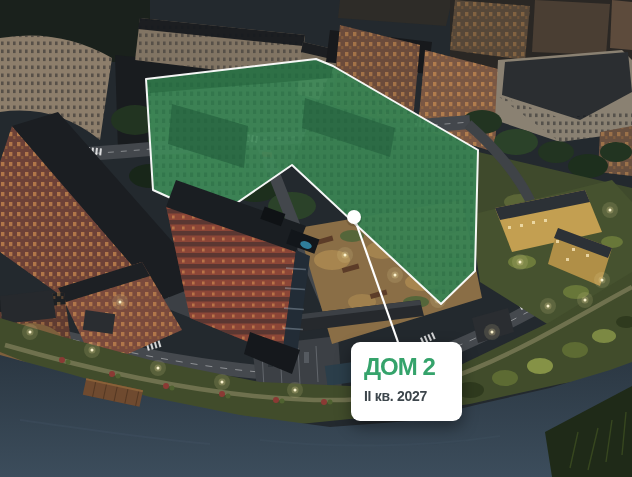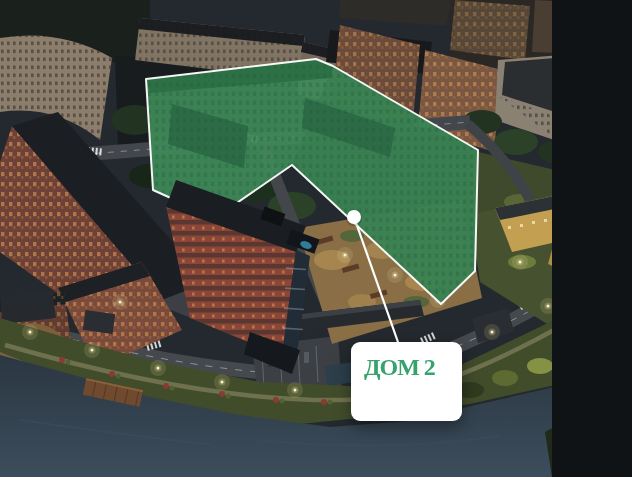--- a/index.html
+++ b/index.html
@@ -1,18 +1,18 @@
 <!DOCTYPE html>
 <html><head>
 <meta charset="utf-8">
 <style>
   html,body{margin:0;padding:0;background:#101316;}
   #stage{
-    position:relative;width:552px;height:477px;overflow:hidden;
-    font-family:Liberation Serif, serif;
+    position:relative;width:632px;height:477px;overflow:hidden;
+    font-family:Liberation Sans, sans-serif;
     background:#be185d;
   }
   #stage svg{position:absolute;left:0;top:0;}
   .info-card{
     position:absolute;left:351px;top:342px;width:111px;height:79px;
     background:#ffffff;border-radius:9px;
     box-shadow:0 6px 16px rgba(0,0,0,0.38);
     box-sizing:border-box;padding:13px 10px 0 13px;
   }
   .info-card .title{
@@ -336,14 +336,15 @@
 
   <g>
     <line x1="354" y1="217" x2="399" y2="345" stroke="#ffffff" stroke-width="2.2"></line>
     <circle cx="354" cy="218.5" r="8" fill="#000000" opacity="0.15"></circle>
     <circle cx="354" cy="217" r="7" fill="#ffffff"></circle>
   </g>
 </svg>
 
 <div class="info-card">
   <div class="title">ДОМ 2</div>
+  <div class="subtitle">II кв. 2027</div>
 </div>
 </div>
 
 </body></html>

